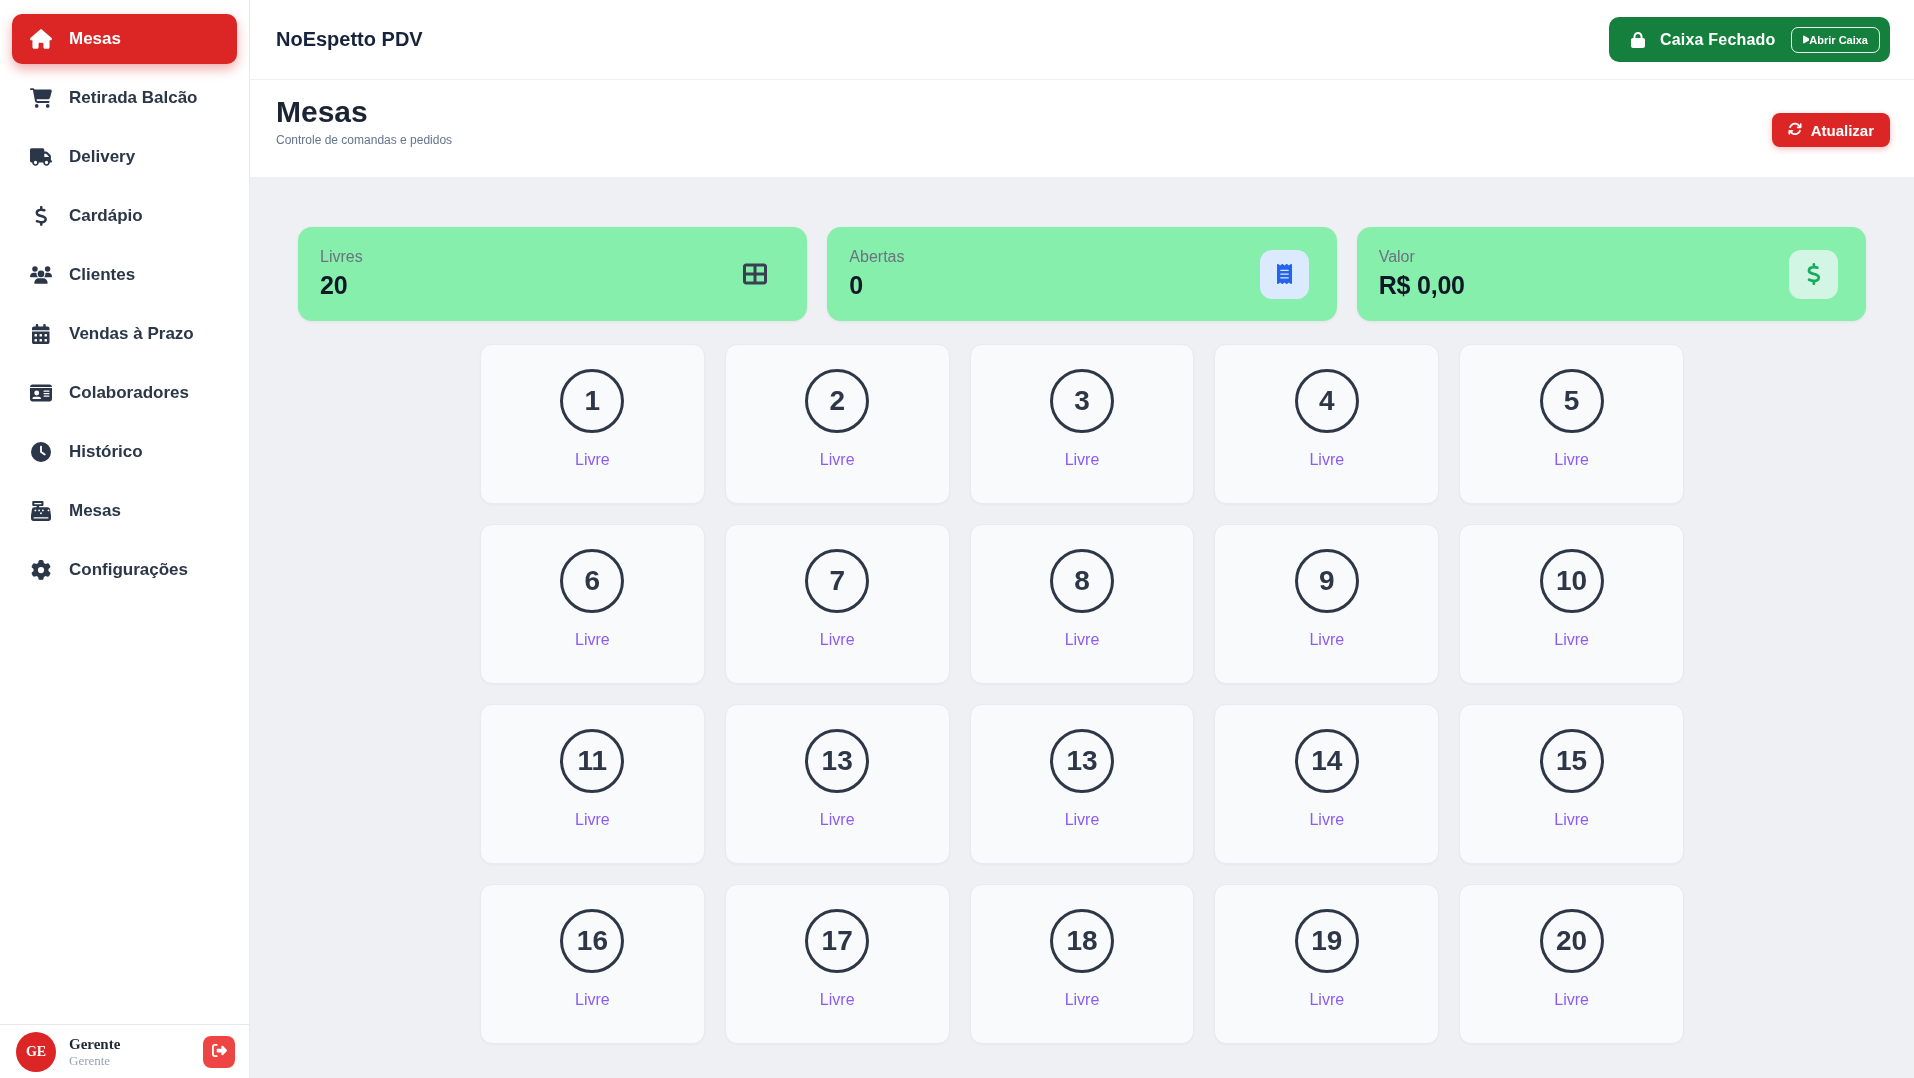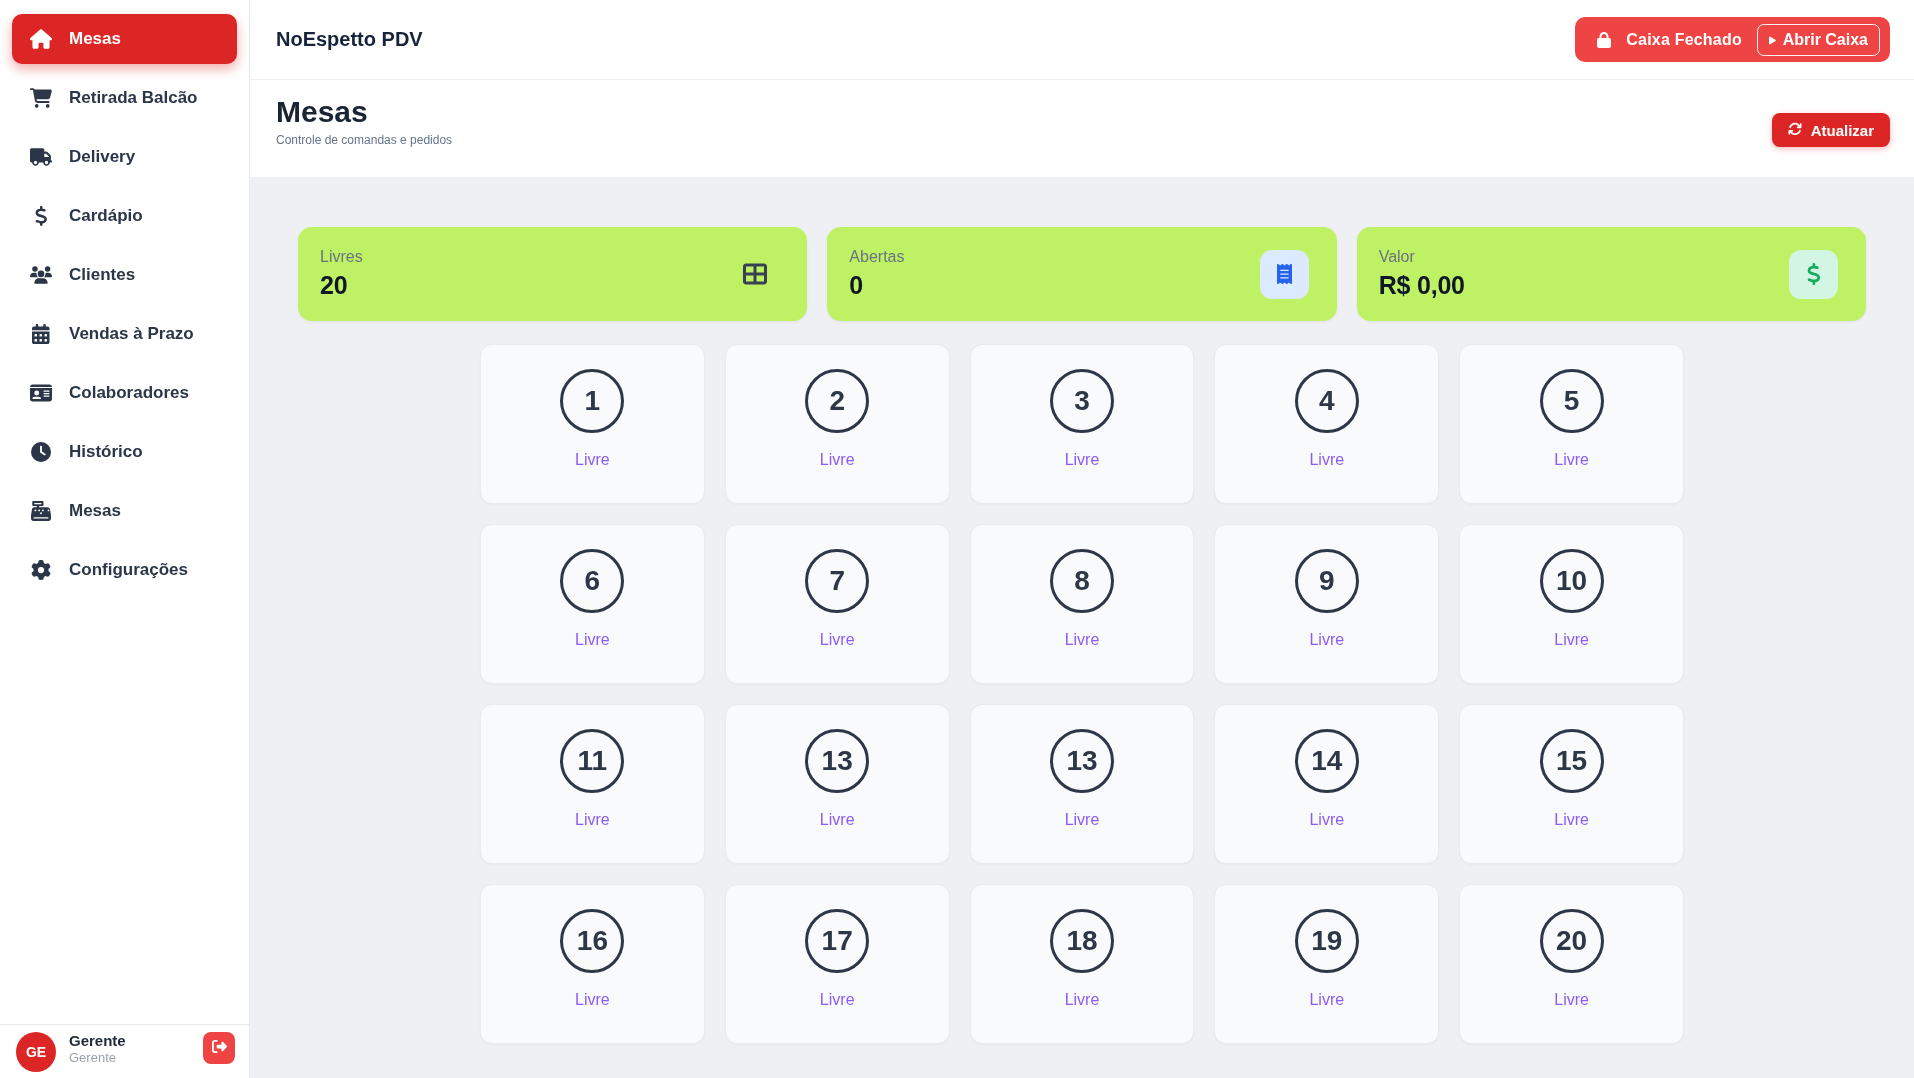--- a/index.html
+++ b/index.html
@@ -9,48 +9,48 @@
   .app { display:flex; width:1914px; height:1078px; }
 
   
   .sidebar { width:250px; background:#ffffff; border-right:1px solid #e6e9ee; display:flex; flex-direction:column; flex-shrink:0; }
   .side-nav { padding:14px 12px; display:flex; flex-direction:column; gap:9px; }
   .side-item { display:flex; align-items:center; gap:17px; height:50px; padding:0 18px; border-radius:10px; color:#2b3648; font-size:17px; font-weight:600; cursor:pointer; }
   .side-item .icn { width:22px; display:flex; justify-content:center; }
   .side-item .icn svg { height:20px; fill:currentColor; }
   .side-item.active { background:#dc2626; color:#ffffff; box-shadow:0 5px 12px rgba(220,38,38,.38); }
 
-  .side-footer { margin-top:auto; border-top:1px solid #e6e9ee; padding:7px 14px 6px 16px; display:flex; gap:13px; }
+  .side-footer { margin-top:auto; border-top:1px solid #e6e9ee; padding:7px 14px 6px 16px; display:flex; align-items:center; gap:13px;font-family:Liberation Serif, serif; }
   .avatar { width:40px; height:40px; border-radius:50%; background:#dc2626; color:#fff; font-size:14px; font-weight:700; display:flex; align-items:center; justify-content:center; flex-shrink:0; }
   .user-name { font-size:15px; font-weight:700; color:#1f2937; line-height:1.2; }
   .user-role { font-size:13px; color:#9ca3af; line-height:1.2; }
   .logout-btn { margin-left:auto; width:32px; height:32px; border:none; border-radius:8px; background:#ef4444; color:#fff; display:flex; align-items:center; justify-content:center; cursor:pointer; }
   .logout-btn svg { height:15px; fill:#fff; }
 
   
   .main { flex:1; display:flex; flex-direction:column; min-width:0; }
 
   .topbar { height:80px; background:#fff; border-bottom:1px solid #eceff3; display:flex; align-items:center; justify-content:space-between; padding:0 24px 0 26px; flex-shrink:0; }
   .brand { font-size:20px; font-weight:700; color:#16233b; }
-  .caixa-pill { background:#ef4444; color:#fff; height:45px; border-radius:10px; display:flex; align-items:center; gap:15px; padding:0 10px 0 22px; }
+  .caixa-pill { background:#15803d; color:#fff; height:45px; border-radius:10px; display:flex; align-items:center; gap:15px; padding:0 10px 0 22px; }
   .caixa-pill .lock svg { height:16px; fill:#fff; display:block; }
   .caixa-status { font-size:16px; font-weight:700; letter-spacing:.2px; }
-  .abrir-btn { display:flex; align-items:center; gap:7px; background:transparent; border:1.5px solid rgba(255,255,255,.92); color:#fff; font-family:inherit; font-size:16px; font-weight:700; border-radius:7px; padding:6px 11px; cursor:pointer; }
+  .abrir-btn { display:flex; align-items:center; background:transparent; border:1.5px solid rgba(255,255,255,.92); color:#fff; font-family:inherit; font-size:11px; font-weight:700; border-radius:7px; padding:6px 11px; cursor:pointer; }
   .abrir-btn svg { height:9px; fill:#fff; }
 
   .page-head { background:#fff; border-bottom:1px solid #eceff3; padding:15px 24px 0 26px; height:98px; display:flex; justify-content:space-between; align-items:flex-start; flex-shrink:0; }
   .page-title { font-size:30px; font-weight:700; color:#1a2433; line-height:1.15; }
   .page-subtitle { font-size:12px; color:#64748b; margin-top:3px; }
   .refresh-btn { margin-top:18px; display:flex; align-items:center; gap:9px; background:#dc2626; border:none; color:#fff; font-family:inherit; font-size:15px; font-weight:600; height:34px; padding:0 16px; border-radius:8px; cursor:pointer; box-shadow:0 2px 6px rgba(220,38,38,.3);justify-content:space-between; }
   .refresh-btn svg { height:14px; fill:#fff; }
 
   
   .content { flex:1; padding:49px 48px 0; background:#eef0f3; overflow:hidden; }
   .stats { display:flex; gap:20px; }
-  .stat-card { flex:1; background:#bef264; border-radius:14px; height:94px; padding:0 28px 0 22px; display:flex; align-items:center; justify-content:space-between; box-shadow:0 1px 3px rgba(16,24,40,.06); }
+  .stat-card { flex:1; background:#86efac; border-radius:14px; height:94px; padding:0 28px 0 22px; display:flex; align-items:center; justify-content:space-between; box-shadow:0 1px 3px rgba(16,24,40,.06); }
   .stat-label { font-size:16px; color:#6b7280; margin-bottom:5px; }
   .stat-value { font-size:25px; font-weight:700; color:#101828; letter-spacing:-.2px; }
   .stat-iconbox { width:49px; height:49px; border-radius:12px; display:flex; align-items:center; justify-content:center; }
   .stat-iconbox.plain { background:transparent; color:#374151; }
   .stat-iconbox.plain svg { height:24px; }
   .stat-iconbox.blue { background:#dbeafe; color:#2563eb; }
   .stat-iconbox.blue svg { height:20px; }
   .stat-iconbox.green { background:#d3f5e3; color:#13ae5c; }
   .stat-iconbox.green svg { height:22px; }
   .stat-iconbox svg { fill:currentColor; }

